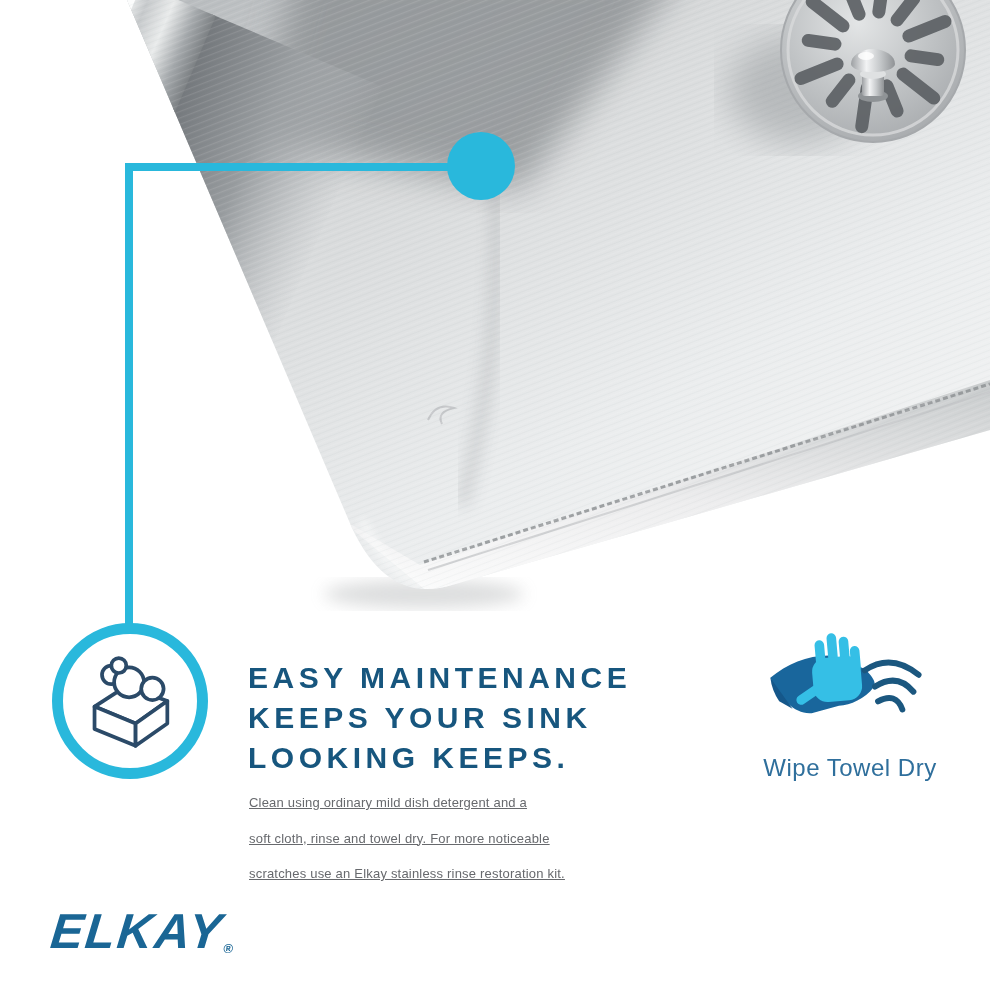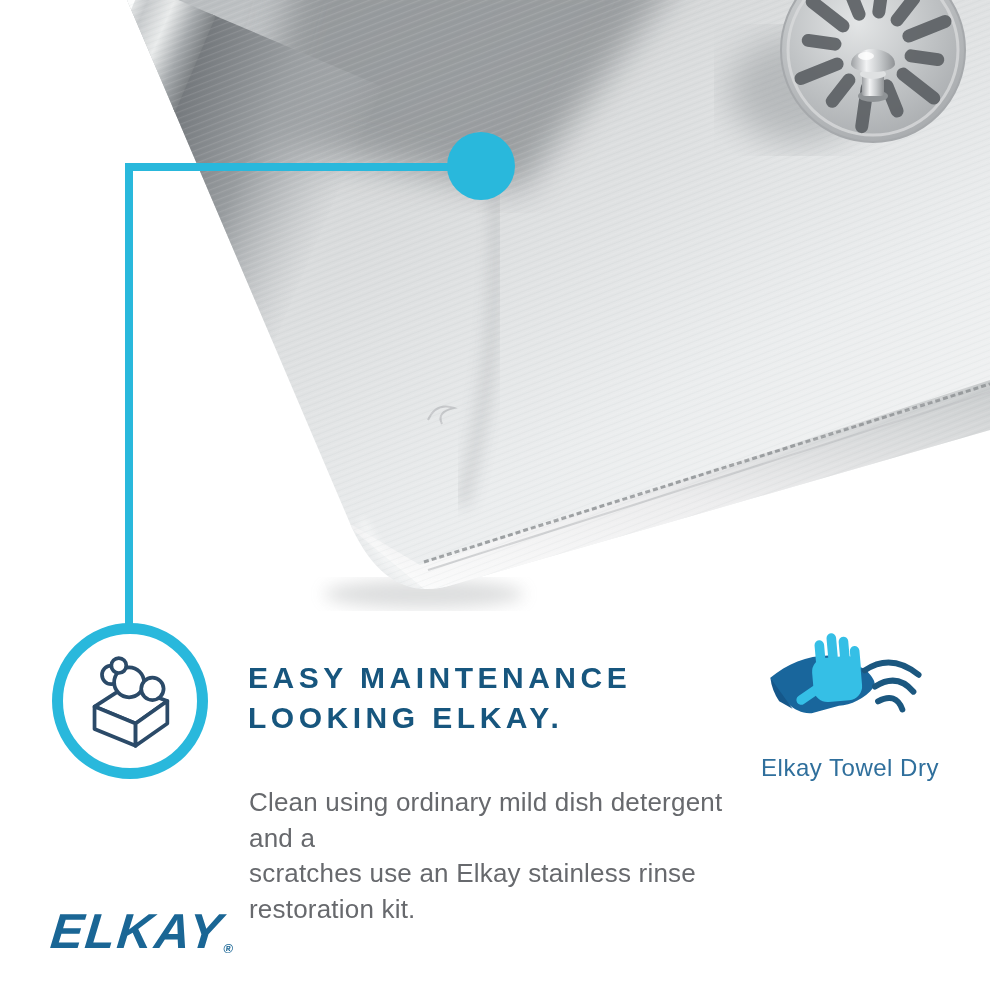--- a/index.html
+++ b/index.html
@@ -21,21 +21,21 @@
   
   #soap-badge{left:52px;top:623px;width:134px;height:134px;border:11px solid var(--cyan);
               border-radius:50%;background:#ffffff;display:flex;align-items:center;justify-content:center;}
 
   
   #headline{left:248px;top:658px;width:430px;color:var(--headline);
             font-size:30px;font-weight:700;letter-spacing:4.5px;line-height:40px;}
 
   
   #body-copy{left:249px;top:785px;width:480px;color:var(--gray);
-             font-size:26px;font-weight:400;line-height:35.5px;letter-spacing:0.2px;}
+             font-size:13px;font-weight:400;line-height:35.5px;letter-spacing:0.2px;text-decoration:underline;}
 
   
   #wipe-feature{left:725px;top:632px;width:250px;height:160px;}
   #wipe-icon{position:absolute;left:0;top:0;width:250px;height:118px;}
   #wipe-label{position:absolute;left:0;top:122px;width:250px;text-align:center;
               color:var(--wipe);font-size:24px;letter-spacing:0.5px;}
 
   
   #elkay-logo{left:48px;top:903px;color:var(--logo);font-weight:700;font-style:italic;
               font-size:49px;letter-spacing:2px;transform:skewX(-6deg);transform-origin:left bottom;
@@ -192,25 +192,27 @@
       <circle cx="40" cy="32" r="10"></circle>
       <circle cx="59" cy="40" r="16"></circle>
       <circle cx="84" cy="47" r="12"></circle>
       <circle cx="48" cy="22" r="8"></circle>
     </g>
   </svg>
 </div>
 
 <div class="abs" id="headline">
   <div>EASY MAINTENANCE</div>
-  <div>LOOKING ELKAY.</div>
+  <div>KEEPS YOUR SINK</div>
+  <div>LOOKING KEEPS.</div>
 </div>
 
 <div class="abs" id="body-copy">
   <div>Clean using ordinary mild dish detergent and a</div>
+  <div>soft cloth, rinse and towel dry. For more noticeable</div>
   <div>scratches use an Elkay stainless rinse restoration kit.</div>
 </div>
 
 <div class="abs" id="wipe-feature">
   <svg id="wipe-icon" viewBox="725 632 250 160">
 
     <g>
       <path d="M742,694 C766,674 796,662 828,664 L870,682 Q888,699 882,707
                C870,723 851,731 835,732 L798,742 C776,744 755,723 742,694 Z" fill="#19669c"></path>
       <path d="M742,694 L772,736 L754,726 Q744,711 742,694 Z" fill="#15578a"></path>
@@ -226,19 +228,19 @@
       </g>
       <rect x="799" y="666" width="66" height="60" rx="19" fill="#35bfe6"></rect>
     </g>
 
     <g fill="none" stroke="#1b577f" stroke-width="8" stroke-linecap="round">
       <path d="M870,684 Q906,660 943,690"></path>
       <path d="M884,706 Q914,687 936,713"></path>
       <path d="M888,726 Q912,713 921,737"></path>
     </g>
   </svg>
-  <div id="wipe-label">Elkay Towel Dry</div>
+  <div id="wipe-label">Wipe Towel Dry</div>
 </div>
 
 <div class="abs" id="elkay-logo">
   <span>ELKAY</span>
   <span class="reg">®</span>
 </div>
 
 </body></html>

